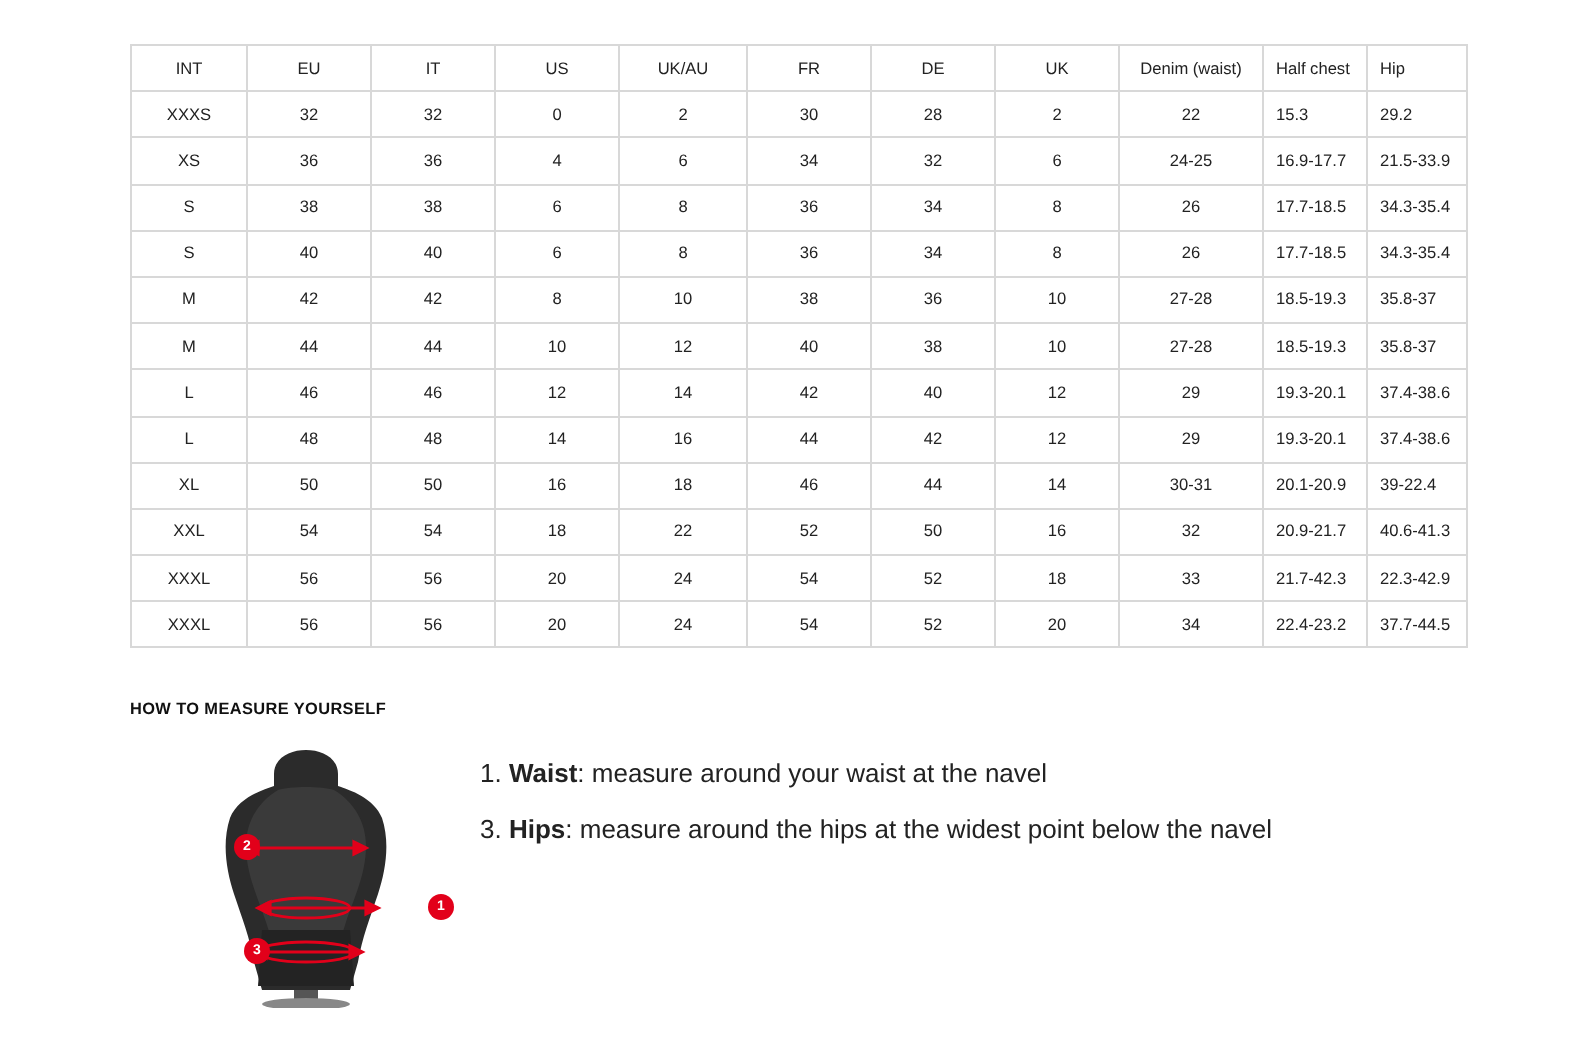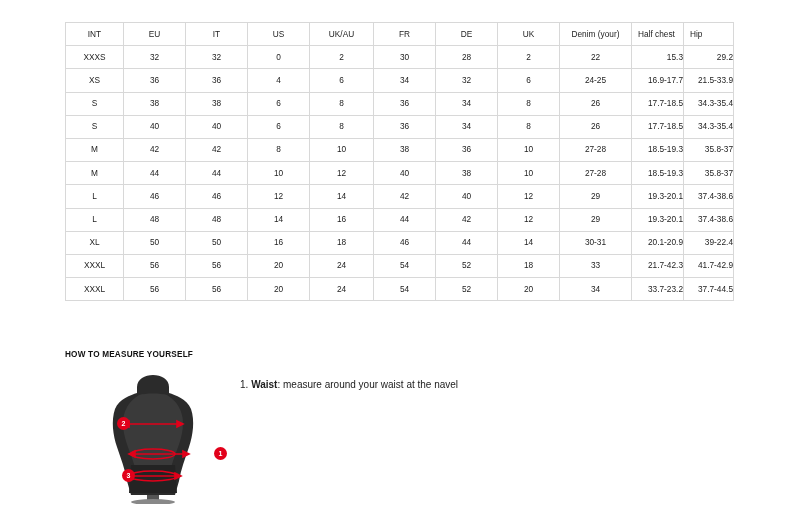--- a/index.html
+++ b/index.html
@@ -55,21 +55,21 @@
   col.c3 { width: 62px; }
   col.c4 { width: 64px; }
   col.c5 { width: 62px; }
   col.c6 { width: 62px; }
   col.c7 { width: 62px; }
   col.c8 { width: 72px; }
   col.c9 { width: 52px; }
   col.c10 { width: 50px; }
   
   table.size-table td.left {
-    text-align: right;
+    text-align: left;
     padding-left: 6px;
   }
   table.size-table th.left {
     text-align: left;
     padding-left: 6px;
   }
 
   
   .measure-section {
     position: absolute;
@@ -95,21 +95,21 @@
     width: 130px;
     height: 135px;
   }
   .instructions {
     position: absolute;
     left: 175px;
     top: 10px;
     width: 480px;
   }
   .instr-line {
-    font-size: 10px;
+    font-size: 13px;
     color: #222;
     margin-bottom: 12px;
     line-height: 1.2;
   }
   .instr-line b {
     font-weight: bold;
   }
   
   .bullet {
     position: absolute;
@@ -150,21 +150,21 @@
       <thead>
         <tr id="header-row">
             <th>INT</th>
             <th>EU</th>
             <th>IT</th>
             <th>US</th>
             <th>UK/AU</th>
             <th>FR</th>
             <th>DE</th>
             <th>UK</th>
-            <th>Denim (your)</th>
+            <th>Denim (waist)</th>
             <th class="left">Half chest</th>
             <th class="left">Hip</th>
           </tr>
       </thead>
       <tbody id="table-body">
           <tr>
             <td>XXXS</td>
             <td>32</td>
             <td>32</td>
             <td>0</td>
@@ -274,43 +274,56 @@
             <td>16</td>
             <td>18</td>
             <td>46</td>
             <td>44</td>
             <td>14</td>
             <td>30-31</td>
             <td class="left">20.1-20.9</td>
             <td class="left">39-22.4</td>
           </tr>
           <tr>
+            <td>XXL</td>
+            <td>54</td>
+            <td>54</td>
+            <td>18</td>
+            <td>22</td>
+            <td>52</td>
+            <td>50</td>
+            <td>16</td>
+            <td>32</td>
+            <td class="left">20.9-21.7</td>
+            <td class="left">40.6-41.3</td>
+          </tr>
+          <tr>
             <td>XXXL</td>
             <td>56</td>
             <td>56</td>
             <td>20</td>
             <td>24</td>
             <td>54</td>
             <td>52</td>
             <td>18</td>
             <td>33</td>
             <td class="left">21.7-42.3</td>
-            <td class="left">41.7-42.9</td>
+            <td class="left">22.3-42.9</td>
           </tr>
           <tr>
             <td>XXXL</td>
             <td>56</td>
             <td>56</td>
             <td>20</td>
             <td>24</td>
             <td>54</td>
             <td>52</td>
             <td>20</td>
             <td>34</td>
-            <td class="left">33.7-23.2</td>
+            <td class="left">22.4-23.2</td>
             <td class="left">37.7-44.5</td>
           </tr>
         </tbody>
     </table>
   </div>
 
   <div class="measure-section">
     <div class="measure-title">HOW TO MEASURE YOURSELF</div>
 
     <div class="measure-body" style="height:140px;">
@@ -359,18 +372,22 @@
         <div class="bullet b1">1</div>
         <div class="bullet b2">2</div>
         <div class="bullet b3">3</div>
       </div>
 
       <div class="instructions">
         <div class="instr-line">
           <span>1.</span>
           <b>Waist</b><span>: measure around your waist at the navel</span>
         </div>
+        <div class="instr-line">
+          <span>3.</span>
+          <b>Hips</b><span>: measure around the hips at the widest point below the navel</span>
+        </div>
       </div>
 
     </div>
   </div>
 
 </div>
 
 </body></html>

